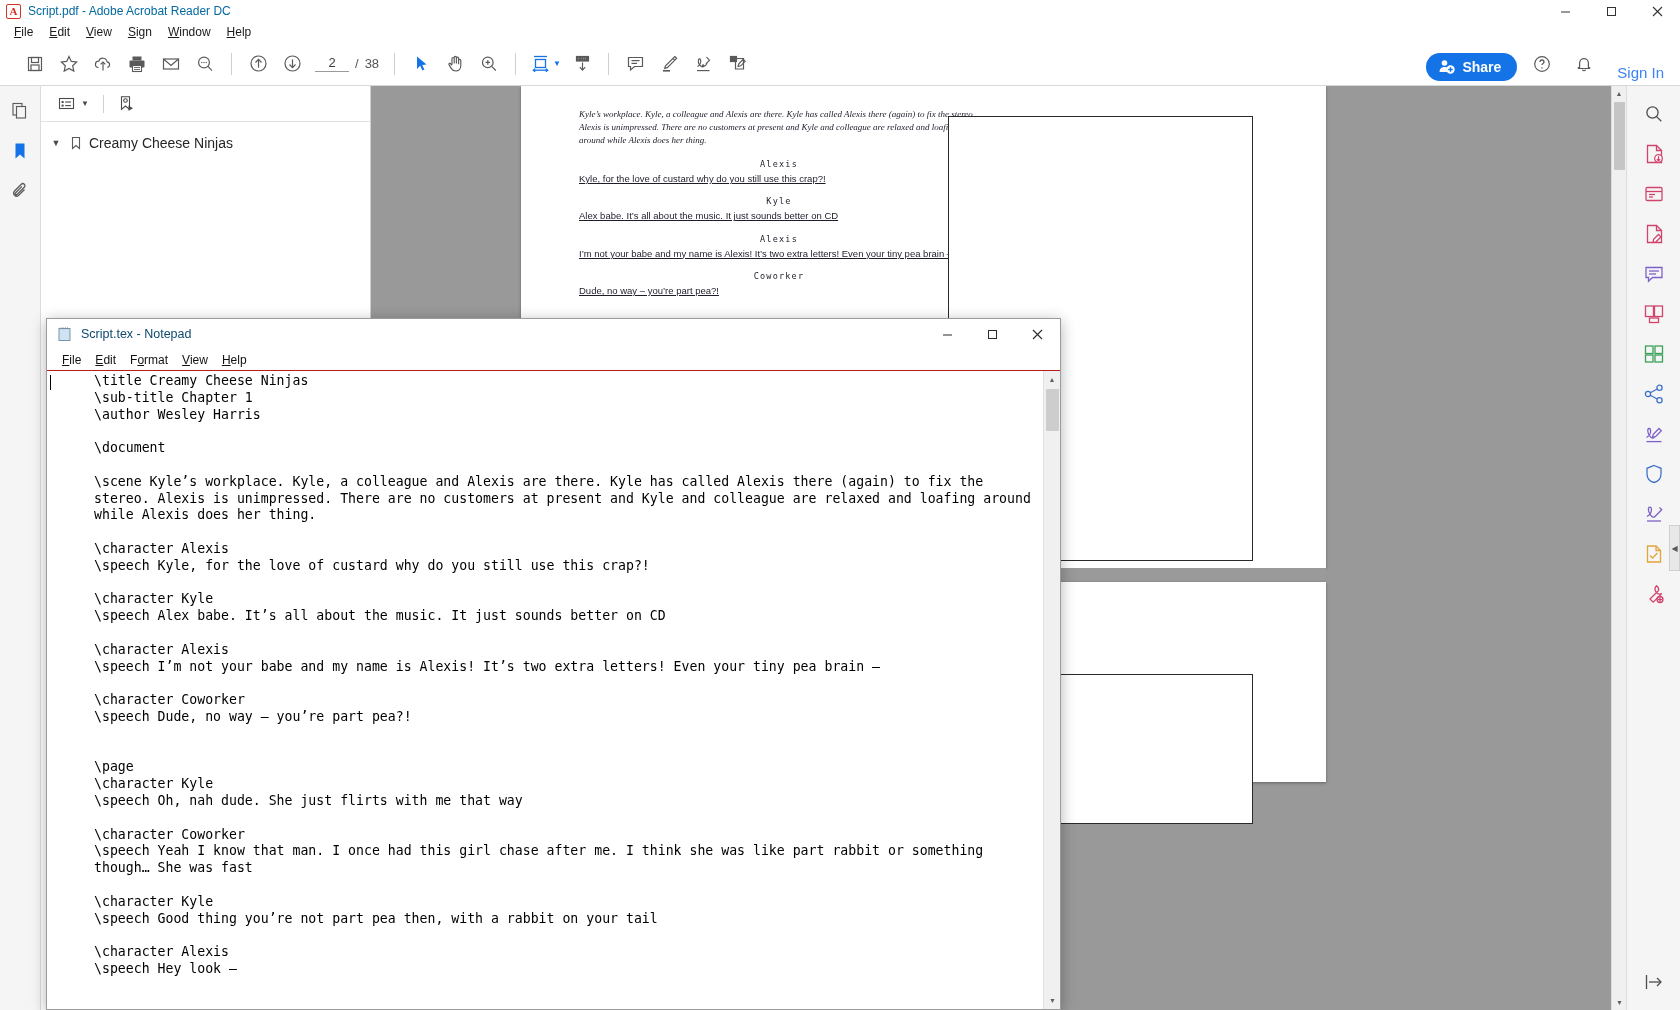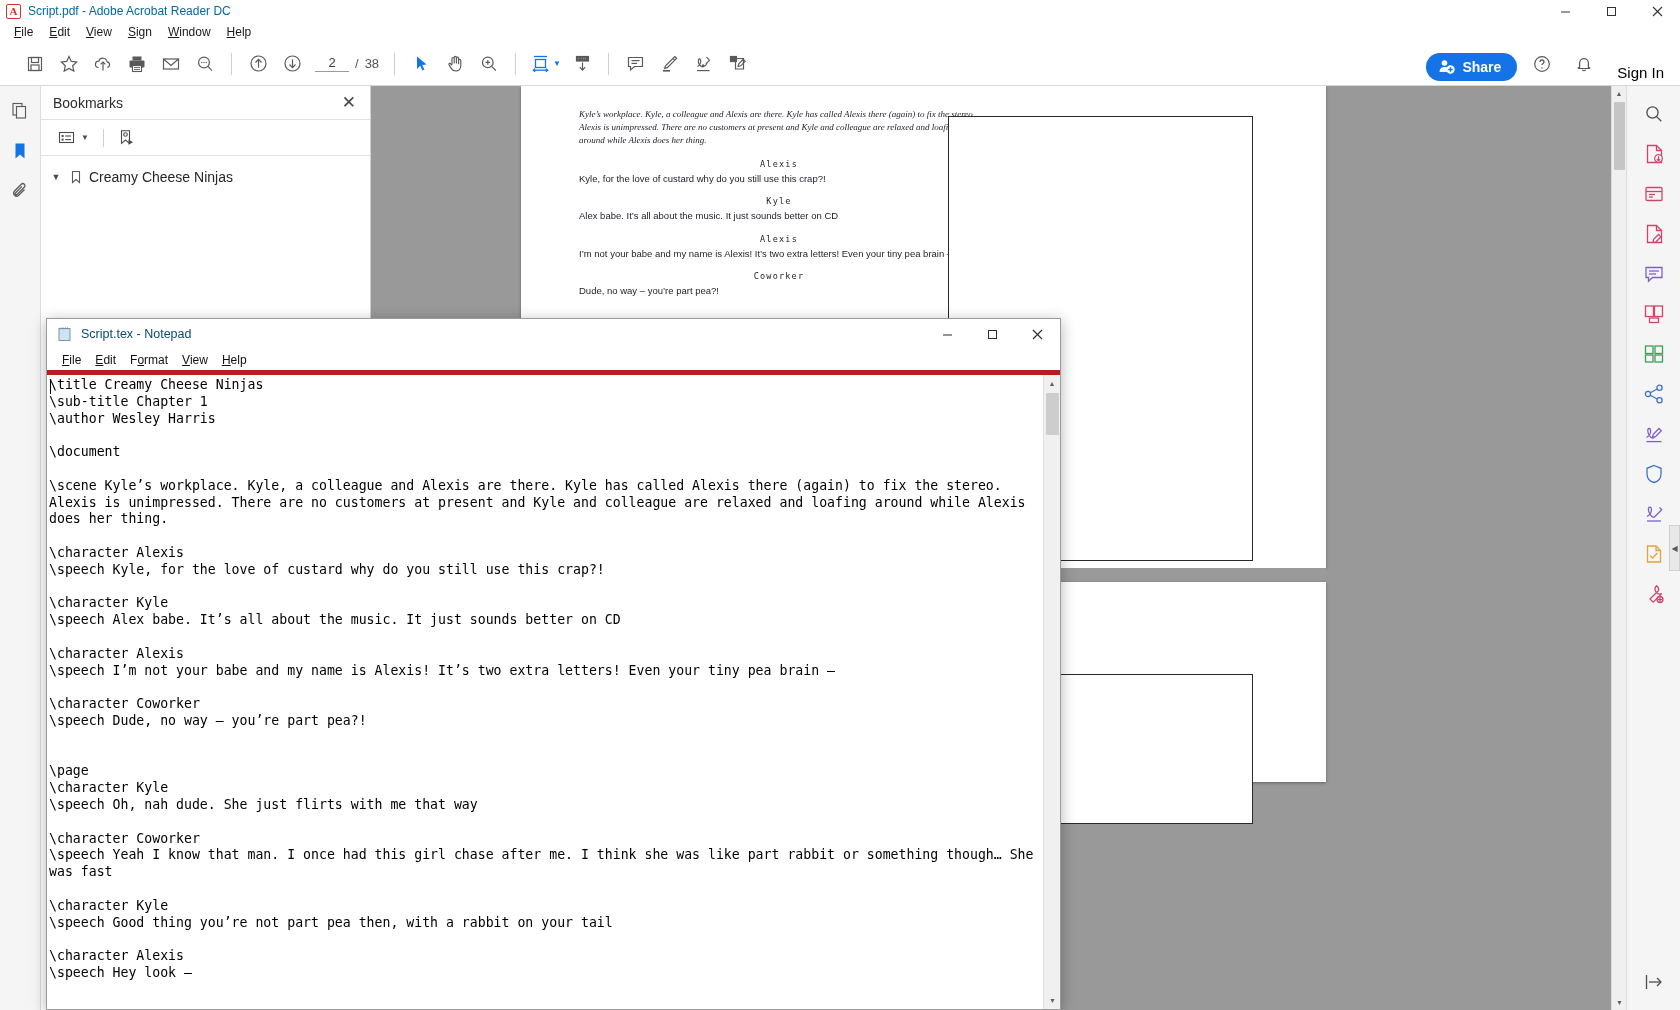--- a/index.html
+++ b/index.html
@@ -68,21 +68,21 @@
     font-size: 13px; color: #3c3c3c; font-family: "Liberation Sans", sans-serif;
     background: transparent; outline: none; padding-bottom: 1px;
   }
   .pagetotal { color: #555; font-size: 13px; }
   .tb-right { position: absolute; right: 8px; display: flex; align-items: flex-end; gap: 8px; }
   .share-btn {
     background: #1473e6; color: #fff; border-radius: 16px; height: 28px;
     display: flex; align-items: center; gap: 7px; padding: 0 16px 0 12px;
     font-size: 14px; font-weight: bold; cursor: pointer;
   }
-  .signin { font-size: 15px; color: #000000; padding: 0 8px; cursor: pointer; }
+  .signin { font-size: 15px; color: #3b82f6; padding: 0 8px; cursor: pointer; }
 
   
   .acro-body { position: absolute; top: 86px; left: 0; right: 0; bottom: 0; display: flex; }
 
   .leftrail {
     width: 41px; background: #f5f5f5; border-right: 1px solid #dcdcdc;
     padding-top: 10px; display: flex; flex-direction: column; align-items: center; gap: 10px;
   }
   .rail-btn { width: 30px; height: 30px; display: flex; align-items: center; justify-content: center;
     color: #5c5c5c; cursor: pointer; border-radius: 3px; }
@@ -121,21 +121,21 @@
 
   .pdf-text { position: absolute; left: 58px; top: 22px; width: 400px; color: #1d1d2b; }
   .pdf-scene {
     font-family: "Liberation Serif", serif; font-style: italic; font-size: 9px;
     line-height: 1.45; margin-bottom: 12px;
   }
   .pdf-char {
     font-family: "DejaVu Sans Mono", monospace; font-size: 8.5px; letter-spacing: 1.2px;
     text-align: center; margin-bottom: 3px; margin-top: 10px;
   }
-  .pdf-speech { font-size: 9.5px; line-height: 1.5; }
+  .pdf-speech { font-size: 9.5px; line-height: 1.5; text-decoration: underline; }
 
   .pdf-box-outline {
     position: absolute; border: 1px solid #2a2a2a; background: #fff;
   }
 
   .doc-scrollbar {
     position: absolute; right: 0; top: 0; bottom: 0; width: 15px; background: #f0f0f0;
     border-left: 1px solid #dcdcdc;
   }
   .sb-arrow { height: 15px; display: flex; align-items: center; justify-content: center;
@@ -177,21 +177,21 @@
   .np-winbtns { position: absolute; right: 0; top: 0; display: flex; height: 30px; }
   .np-winbtn { width: 45px; height: 30px; display: flex; align-items: center; justify-content: center; color: #2b2b2b; cursor: pointer; }
 
   .np-menubar {
     height: 21px; display: flex; align-items: center; padding-left: 8px;
     font-size: 12px; color: #111; background: #ffffff; flex: none;
   }
   .np-menubar .mi { padding: 2px 7px; cursor: default; }
   .np-menubar .mi u { text-decoration: underline; }
 
-  .np-editor-wrap { flex: 1; display: flex; position: relative; border-top: 5px solid #b91c1c; overflow: hidden; }
+  .np-editor-wrap { flex: 1; display: flex; position: relative; border-top: 1px solid #b91c1c; overflow: hidden; padding-left: 45px; }
   .np-editor {
     flex: 1; background: #ffffff; padding: 2px 0 0 2px;
     font-family: "DejaVu Sans Mono", monospace;
     font-size: 13.2px; line-height: 16.8px; color: #000000;
     white-space: pre-wrap; word-break: break-word; overflow: hidden;
     position: relative;
   }
   .np-caret {
     position: absolute; left: 3px; top: 4px; width: 1px; height: 15px; background: #000;
   }
@@ -430,24 +430,20 @@
           </svg>
         </div>
         <div class="rail-btn">
           <svg width="20" height="20" viewBox="0 0 20 20" fill="none" stroke="currentColor" stroke-width="1.3">
             <path d="M14.5 8.5l-6 6a3 3 0 0 1-4.2-4.2l7-7a2.1 2.1 0 0 1 3 3l-7 7a1.1 1.1 0 0 1-1.6-1.6l6.3-6.3"></path>
           </svg>
         </div>
       </div>
 
       <div class="bookmarks-pane">
-        <div class="bm-header">
-          <span class="bm-title">Bookmarks</span>
-          <span class="bm-close">✕</span>
-        </div>
         <div class="bm-toolbar">
           <div class="bm-tool">
             <svg width="17" height="17" viewBox="0 0 17 17" fill="none" stroke="currentColor" stroke-width="1.1">
               <rect x="1.5" y="3.5" width="14" height="10"></rect>
               <rect x="3.6" y="6" width="2" height="2" fill="currentColor" stroke="none"></rect>
               <rect x="3.6" y="9.6" width="2" height="2" fill="currentColor" stroke="none"></rect>
               <line x1="7.2" y1="7" x2="13" y2="7"></line>
                 <line x1="7.2" y1="10.6" x2="13" y2="10.6"></line>
             </svg>
           </div>

